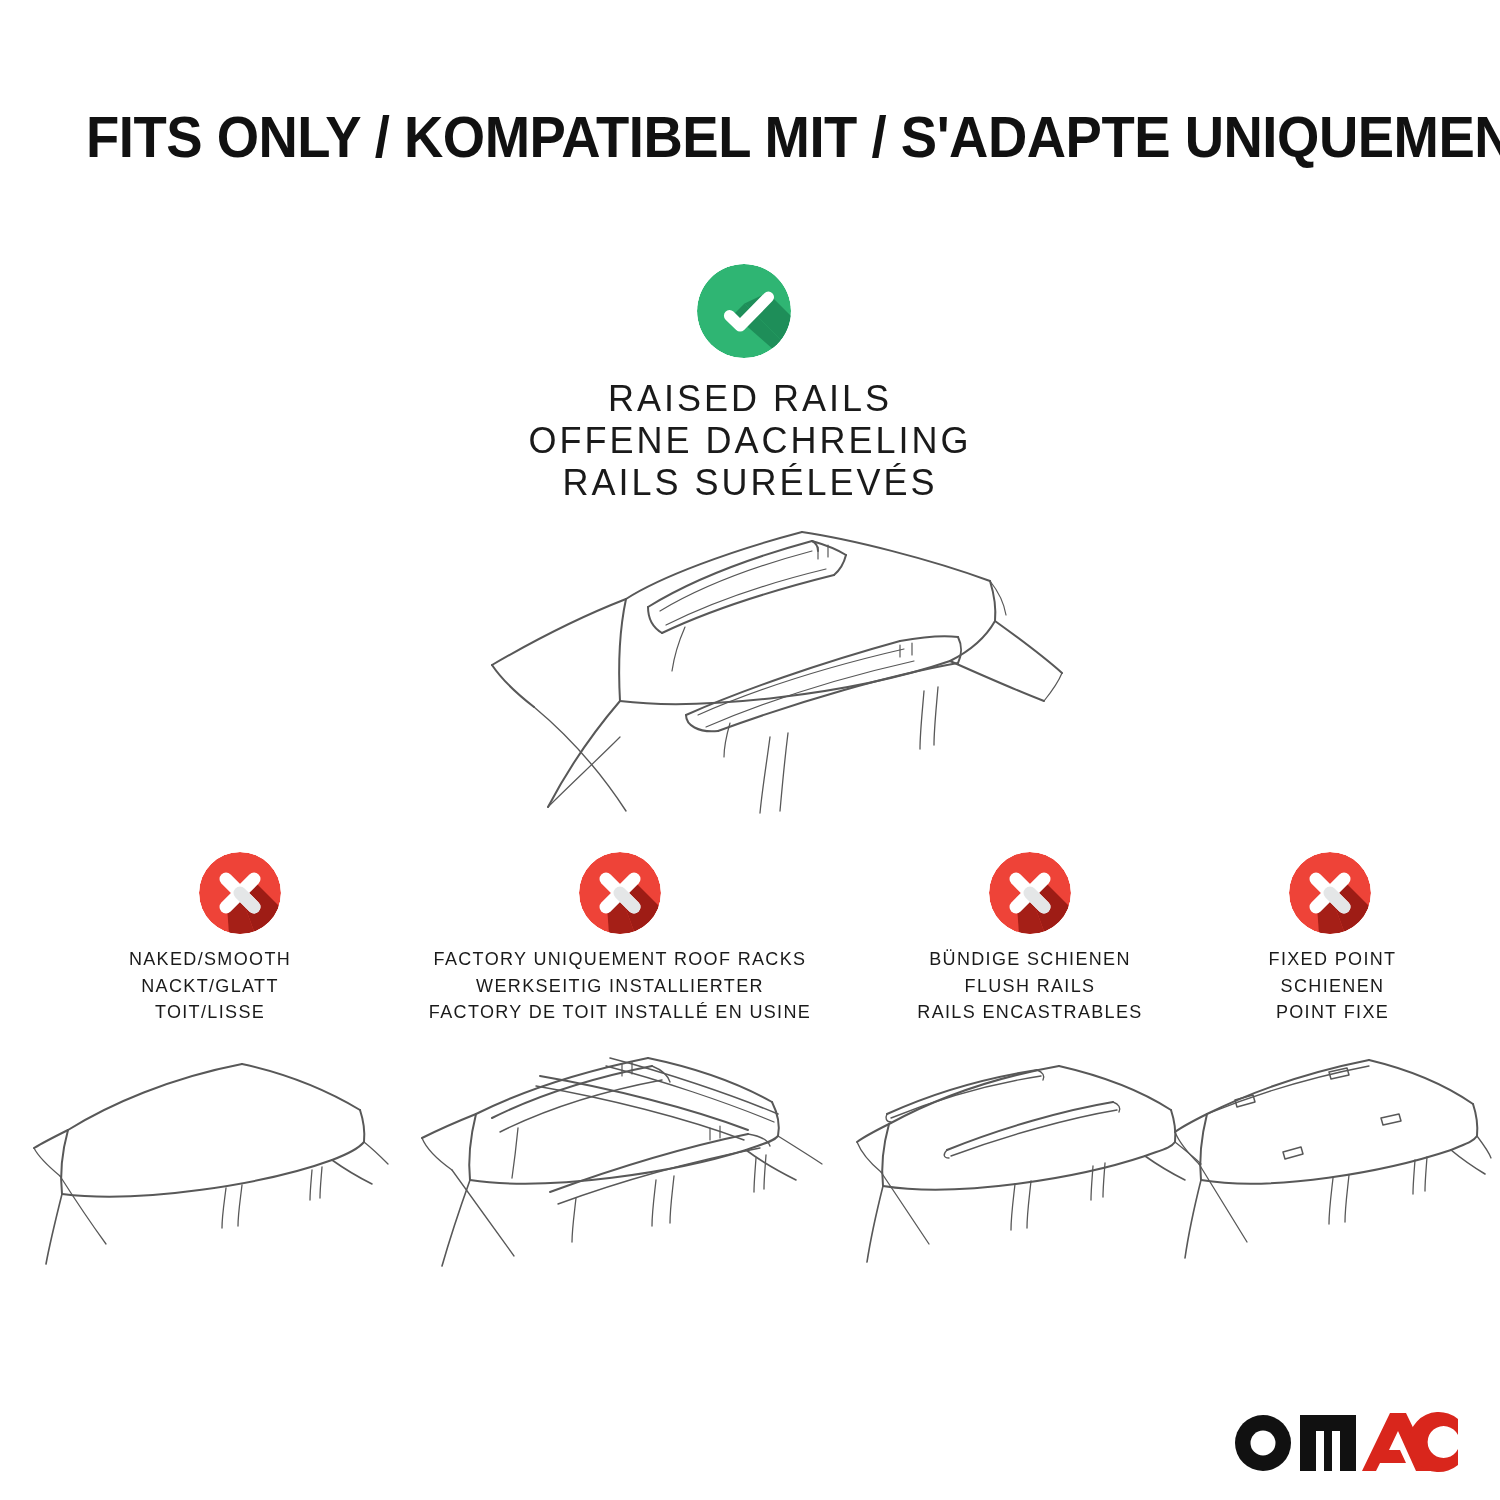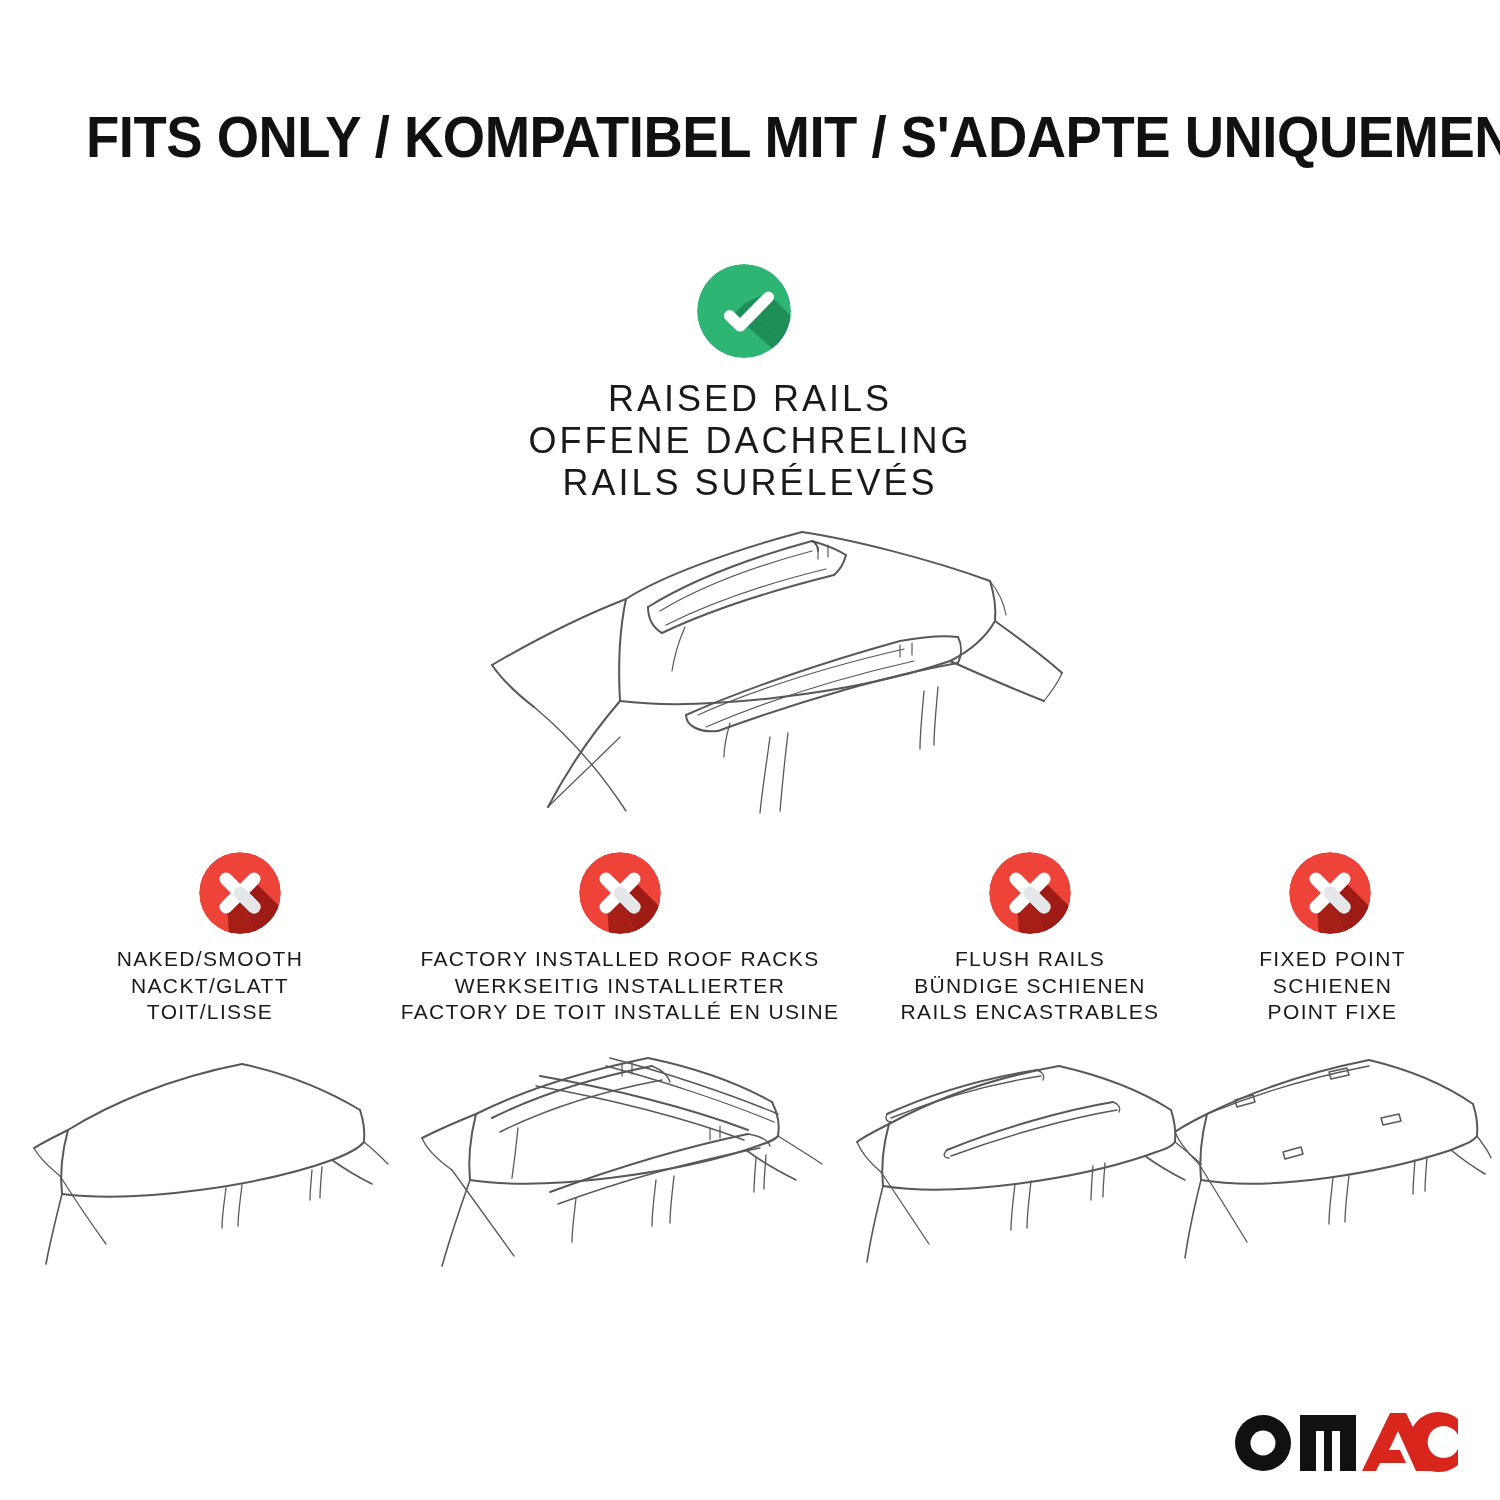--- a/index.html
+++ b/index.html
@@ -77,21 +77,21 @@
   }
   .col .x-icon { position: absolute; width: 82px; height: 82px; top: 0; }
   .col .labels {
     position: absolute;
     top: 94px;
     left: 0;
     width: 100%;
     text-align: center;
   }
   .col .labels .ln {
-    font-size: 21px;
+    font-size: 18px;
     line-height: 26.5px;
     letter-spacing: 1.35px;
     color: #1a1a1a;
     font-weight: 400;
     white-space: nowrap;
   }
   .col .pic {
     position: absolute;
     left: 0;
     width: 100%;
@@ -277,21 +277,21 @@
           <path d="M28 54 L41 41 L56 82 L30 82 Z" fill="#9E1C15" opacity="0.92"></path>
           <g stroke="#FFFFFF" stroke-width="13" stroke-linecap="round">
             <line x1="27" y1="27" x2="55" y2="55"></line>
             <line x1="55" y1="27" x2="27" y2="55"></line>
           </g>
           <line x1="41" y1="41" x2="55" y2="55" stroke="#E4E6E7" stroke-width="13" stroke-linecap="round"></line>
         </g>
       </svg>
     </div>
     <div class="labels">
-      <div class="ln">FACTORY INSTALLED ROOF RACKS</div>
+      <div class="ln">FACTORY UNIQUEMENT ROOF RACKS</div>
       <div class="ln">WERKSEITIG INSTALLIERTER</div>
       <div class="ln">FACTORY DE TOIT INSTALLÉ EN USINE</div>
     </div>
     <div class="pic" style="top:200px">
       <svg width="440" height="225" viewBox="0 0 440 225">
         <g fill="none" stroke="#585858" stroke-width="2" stroke-linecap="round" stroke-linejoin="round">
 
           <path d="M76 62 C120 40 180 20 248 6"></path>
           <path d="M248 6 C296 16 340 32 372 50"></path>
           <path d="M372 50 C378 62 380 74 378 84"></path>
@@ -348,22 +348,22 @@
           <path d="M28 54 L41 41 L56 82 L30 82 Z" fill="#9E1C15" opacity="0.92"></path>
           <g stroke="#FFFFFF" stroke-width="13" stroke-linecap="round">
             <line x1="27" y1="27" x2="55" y2="55"></line>
             <line x1="55" y1="27" x2="27" y2="55"></line>
           </g>
           <line x1="41" y1="41" x2="55" y2="55" stroke="#E4E6E7" stroke-width="13" stroke-linecap="round"></line>
         </g>
       </svg>
     </div>
     <div class="labels">
+      <div class="ln">BÜNDIGE SCHIENEN</div>
       <div class="ln">FLUSH RAILS</div>
-      <div class="ln">BÜNDIGE SCHIENEN</div>
       <div class="ln">RAILS ENCASTRABLES</div>
     </div>
     <div class="pic" style="top:200px">
       <svg width="350" height="220" viewBox="0 0 350 220">
         <g fill="none" stroke="#585858" stroke-width="2" stroke-linecap="round" stroke-linejoin="round">
           <path d="M34 72 C78 48 136 26 204 14"></path>
           <path d="M204 14 C248 24 288 40 316 58"></path>
           <path d="M316 58 C320 70 321 80 320 90"></path>
           <path d="M34 72 C28 94 26 116 28 134"></path>
           <path d="M28 134 C104 146 224 126 290 104"></path>

